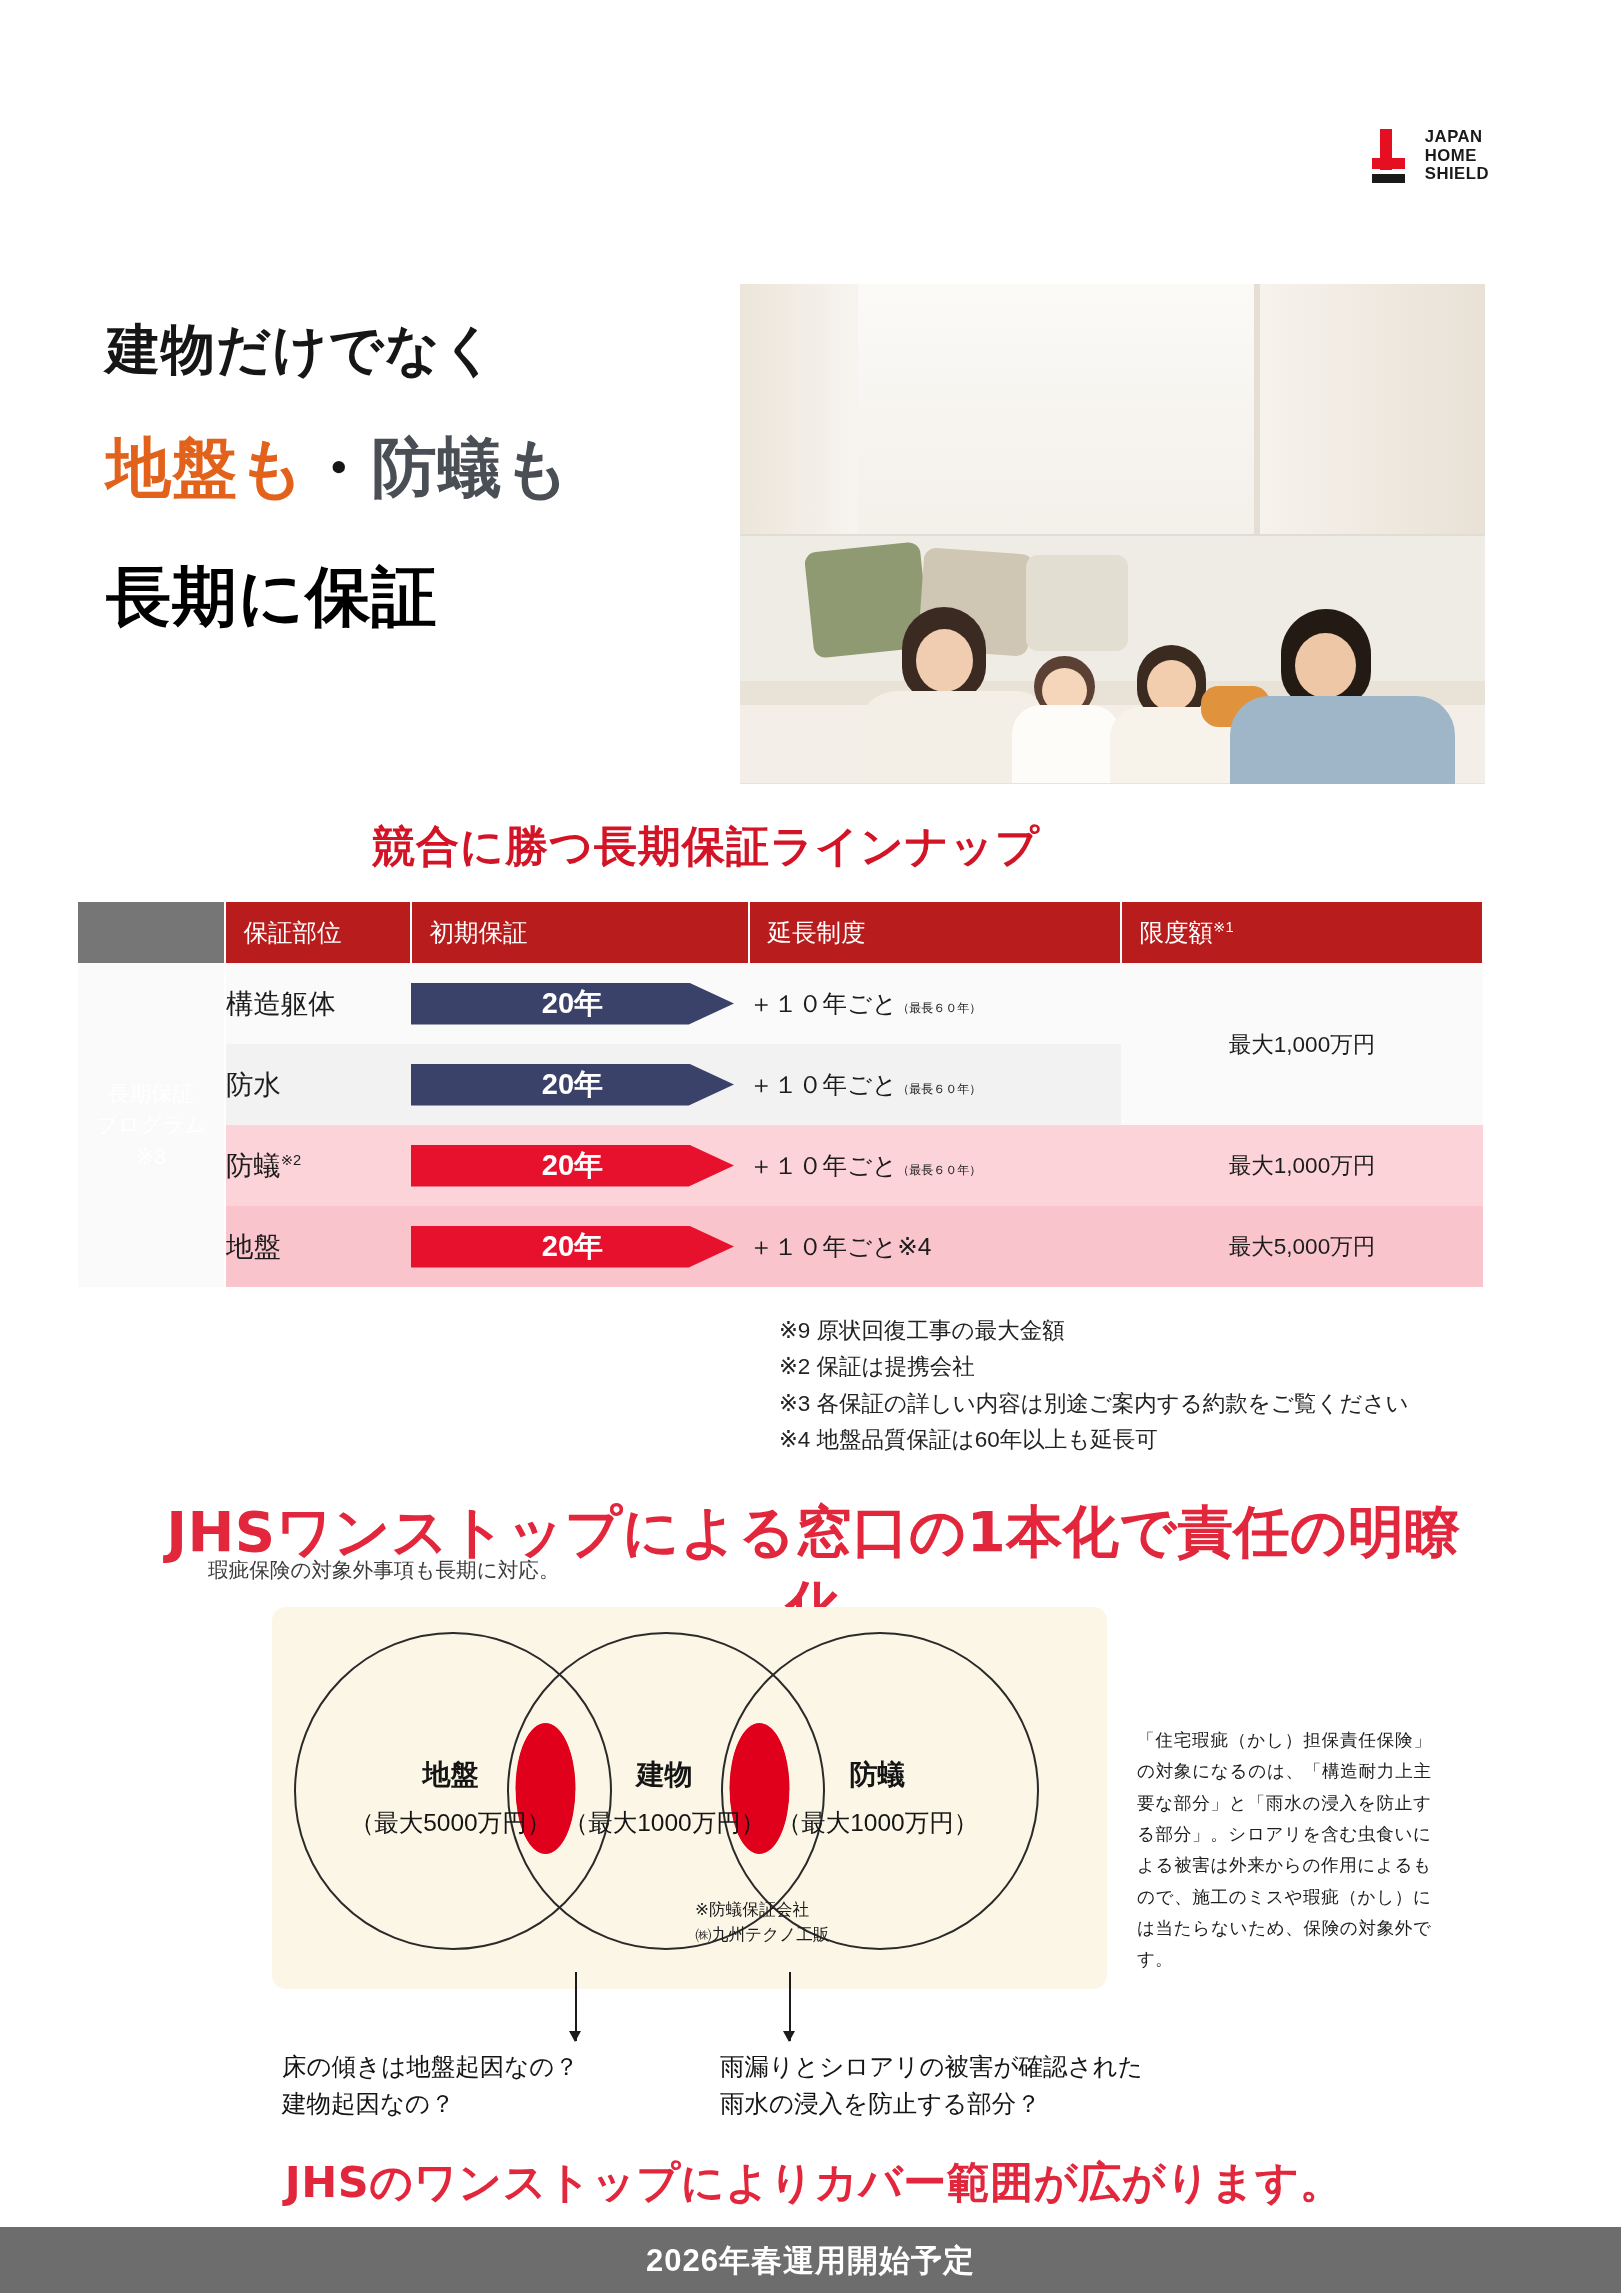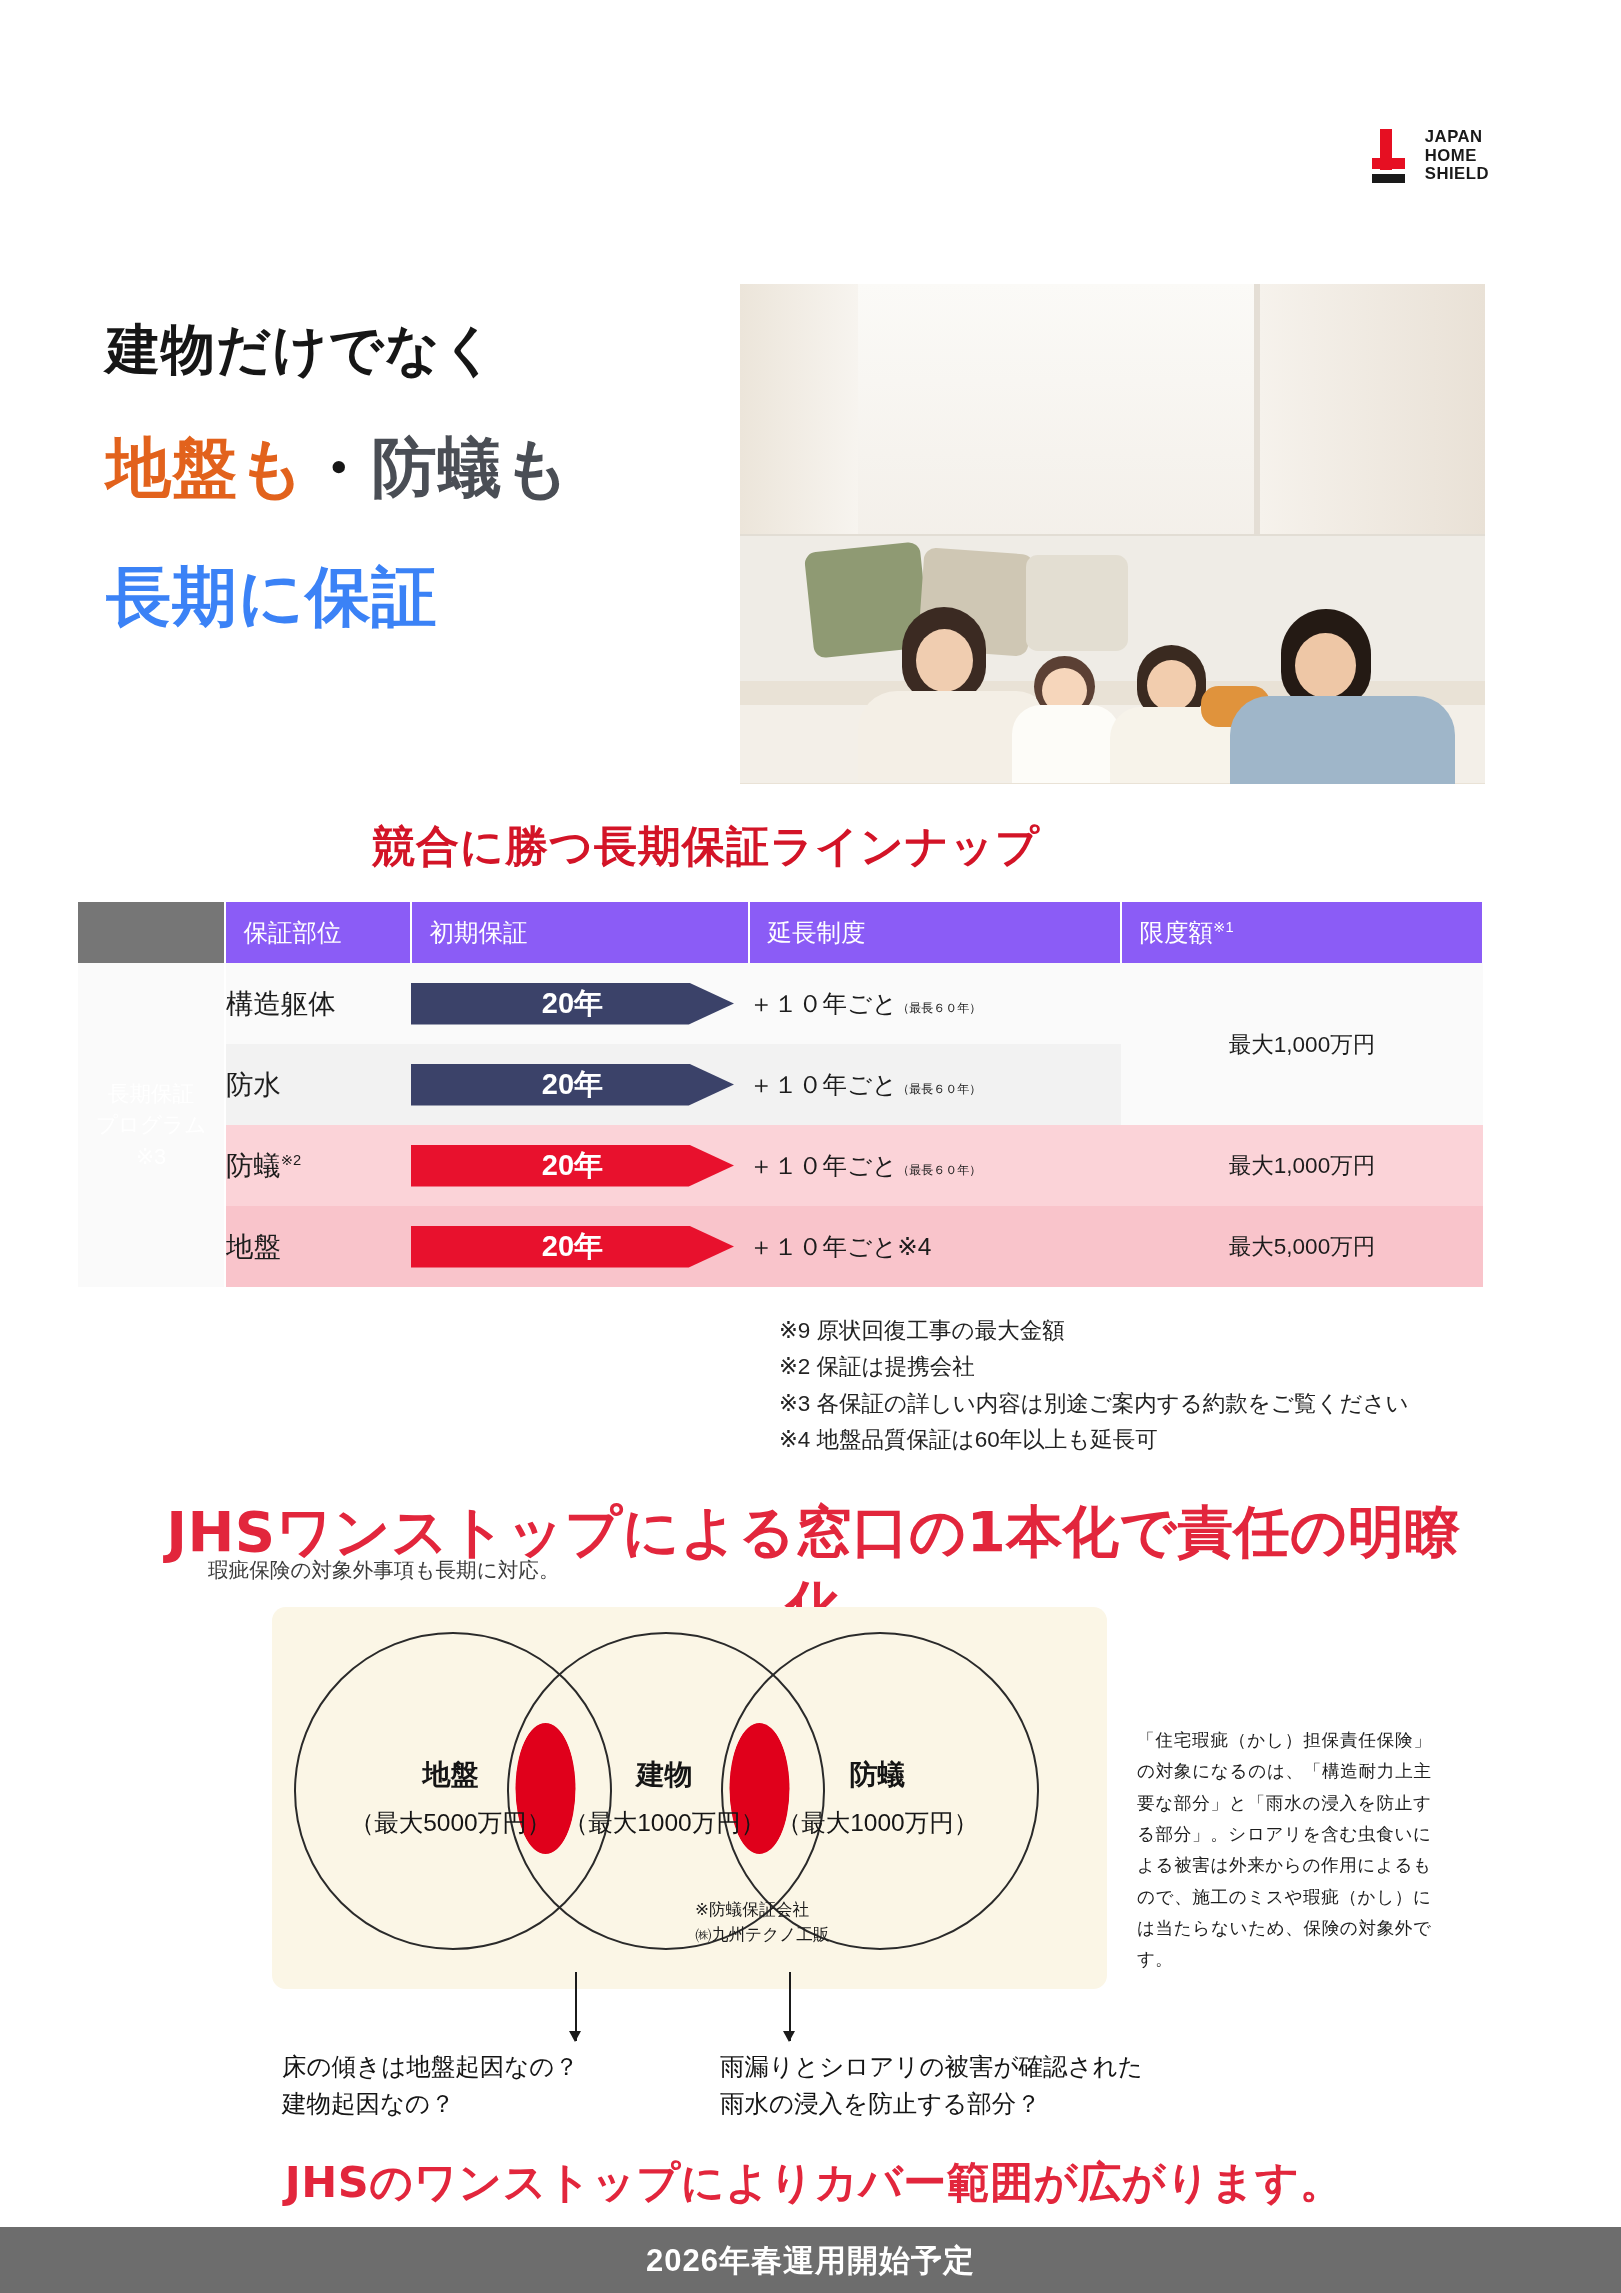--- a/index.html
+++ b/index.html
@@ -43,21 +43,21 @@
     font-family:"DejaVu Sans","Liberation Sans",sans-serif;
   }
   .hero-l2{
     margin-top:37px;font-size:65px;font-weight:bold;letter-spacing:1px;
     font-family:"DejaVu Sans","Liberation Sans",sans-serif;white-space:nowrap;
   }
   .hero-l2 .orange{color:#e2621c;}
   .hero-l2 .dark{color:#161616;}
   .hero-l2 .gray{color:#4a4e55;}
   .hero-l3{
-    margin-top:41px;font-size:65px;font-weight:bold;color:#3b82f6;letter-spacing:1px;
+    margin-top:41px;font-size:65px;font-weight:bold;color:#000000;letter-spacing:1px;
     font-family:Liberation Mono, monospace;
   }
 
   
   .photo{
     position:absolute;left:740px;top:284px;width:745px;height:500px;
     overflow:hidden;background:#efe9e2;
   }
   .ph-wall{position:absolute;inset:0;background:linear-gradient(180deg,#f4f0ea 0%,#efe7dd 55%,#e7ded3 100%);}
   .ph-win{position:absolute;left:108px;top:0;width:412px;height:265px;background:linear-gradient(180deg,#fbfaf7,#f3efe9);}
@@ -90,21 +90,21 @@
     position:absolute;left:372px;top:818px;width:882px;
     font-size:43px;font-weight:bold;color:#d31427;letter-spacing:1px;
     font-family:"DejaVu Sans","Liberation Sans",sans-serif;
   }
 
   
   .table-wrap{position:absolute;left:78px;top:902px;width:1406px;}
   .tbl{border-collapse:collapse;width:1406px;table-layout:fixed;}
   .tbl td,.tbl th{padding:0;vertical-align:middle;}
   .th-row td{
-    background:#8b5cf6;color:#ffffff;height:61px;font-size:24.5px;font-weight:normal;
+    background:#b91c1c;color:#ffffff;height:61px;font-size:24.5px;font-weight:normal;
     padding-left:17.6px;text-align:left;border-right:2px solid #ffffff;
   }
   .th-blank{background:#767676 !important;}
   .sup{font-size:14.7px;vertical-align:super;}
   .leftcell{
     background:#6f6f6f;color:#ffffff;text-align:center;font-size:21.6px;line-height:1.45;
     width:147px;border-right:2px solid #ffffff;
   }
   .r-blue td{background:#fafafa;height:81px;}
   .r-blue.alt td{background:#f2f2f2;}

